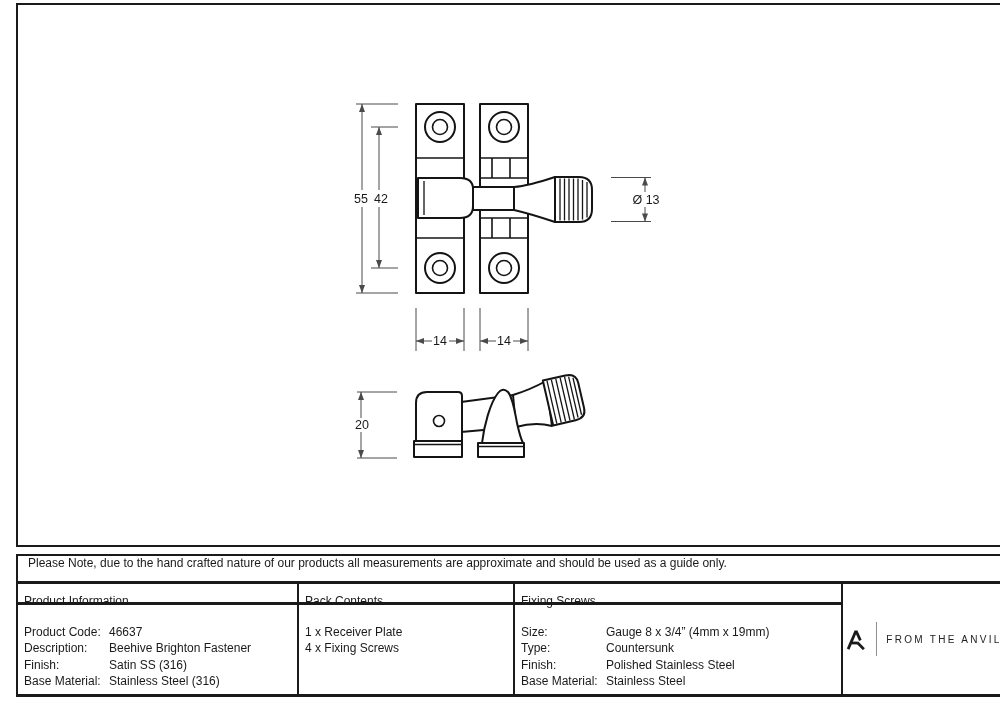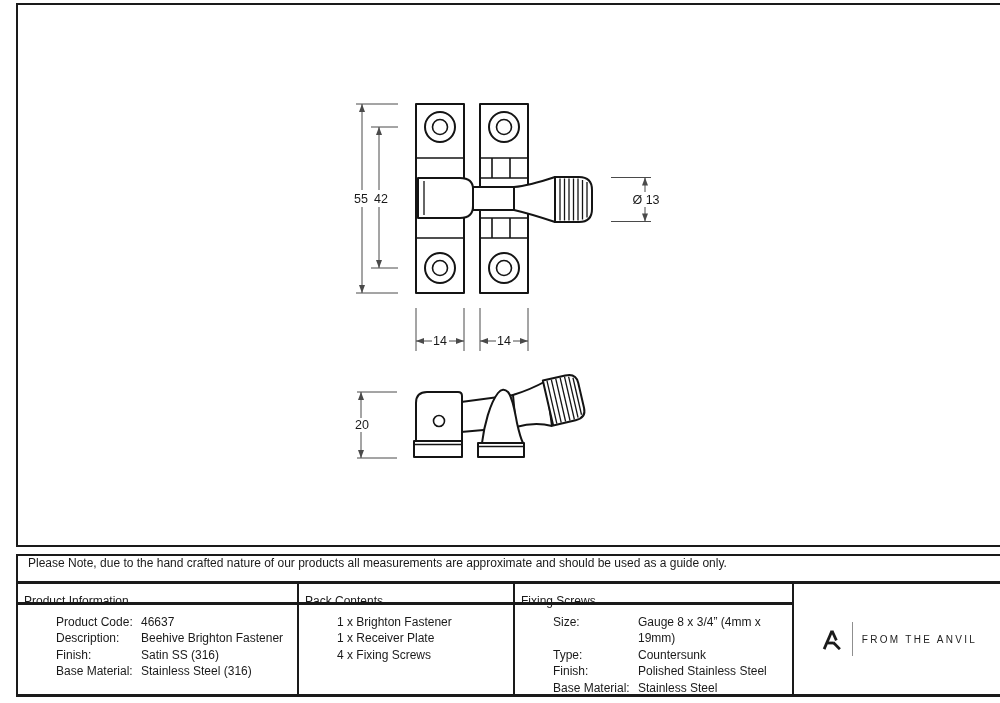--- a/index.html
+++ b/index.html
@@ -11,25 +11,25 @@
     position:absolute;left:16px;width:990px;border:2px solid #1a1a1a;
     box-sizing:border-box;background:#fff;
   }
   #drawing-box{top:3px;height:544px;}
   #drawing-box svg{position:absolute;left:0;top:0;}
   #note-box{top:554px;height:29px;display:flex;align-items:flex-start;
     padding-left:10px;font-size:12px;}
   #info-table{top:582px;height:115px;border-bottom-width:3px;display:flex;}
   .col{border-right:2px solid #1a1a1a;box-sizing:border-box;display:flex;flex-direction:column;}
   .col:last-child{border-right:none;}
-  .c1{width:281px}.c2{width:216px}.c3{width:279px}
+  .c1{width:281px}.c2{width:216px}.c3{width:328px}
   .c4{flex:1;flex-direction:row;align-items:center;justify-content:center;gap:9px;}
   .col-header{height:21px;border-bottom:3px solid #1a1a1a;font-size:12px;
     padding:10px 0 0 6px;box-sizing:border-box;}
-  .col-body{padding:9px 0 0 6px;font-size:12px;line-height:16.4px;margin-left:32px;}
+  .col-body{padding:19px 0 0 6px;font-size:12px;line-height:16.4px;}
   .kv{display:flex;}
   .kv .k{width:85px;flex-shrink:0;}
   .logo-divider{width:1px;height:34px;background:#8f8f8f;}
   .wordmark{font-size:10px;letter-spacing:2.3px;color:#222;white-space:nowrap;}
   
   .part{stroke:#141414;stroke-width:2;fill:none;stroke-linejoin:round;stroke-linecap:round;}
   .partf{stroke:#141414;stroke-width:2;fill:#fff;stroke-linejoin:round;}
   .pline{stroke:#141414;stroke-width:1.6;fill:none;}
   .rib{stroke:#141414;stroke-width:1.3;fill:none;}
   .dim{stroke:#4a4a4a;stroke-width:1;fill:none;}
@@ -196,21 +196,20 @@
       <div class="kv">
         <span class="k">Base Material:</span>
         <span class="v">Stainless Steel (316)</span>
       </div>
     </div>
   </div>
 
   <div class="col c2">
     <div class="col-header">Pack Contents</div>
     <div class="col-body">
-      <div>1 x Brighton Fastener</div>
       <div>1 x Receiver Plate</div>
       <div>4 x Fixing Screws</div>
     </div>
   </div>
 
   <div class="col c3">
     <div class="col-header">Fixing Screws</div>
     <div class="col-body">
       <div class="kv">
         <span class="k">Size:</span>

